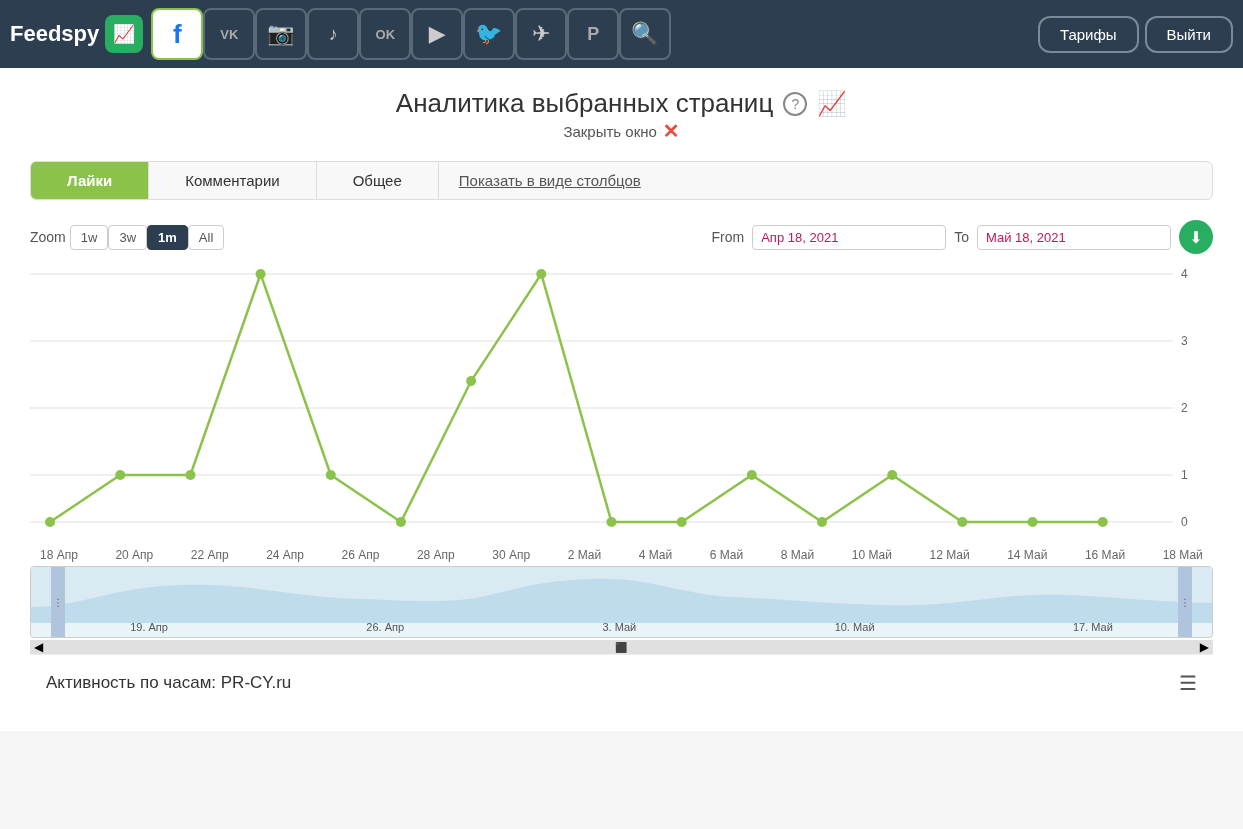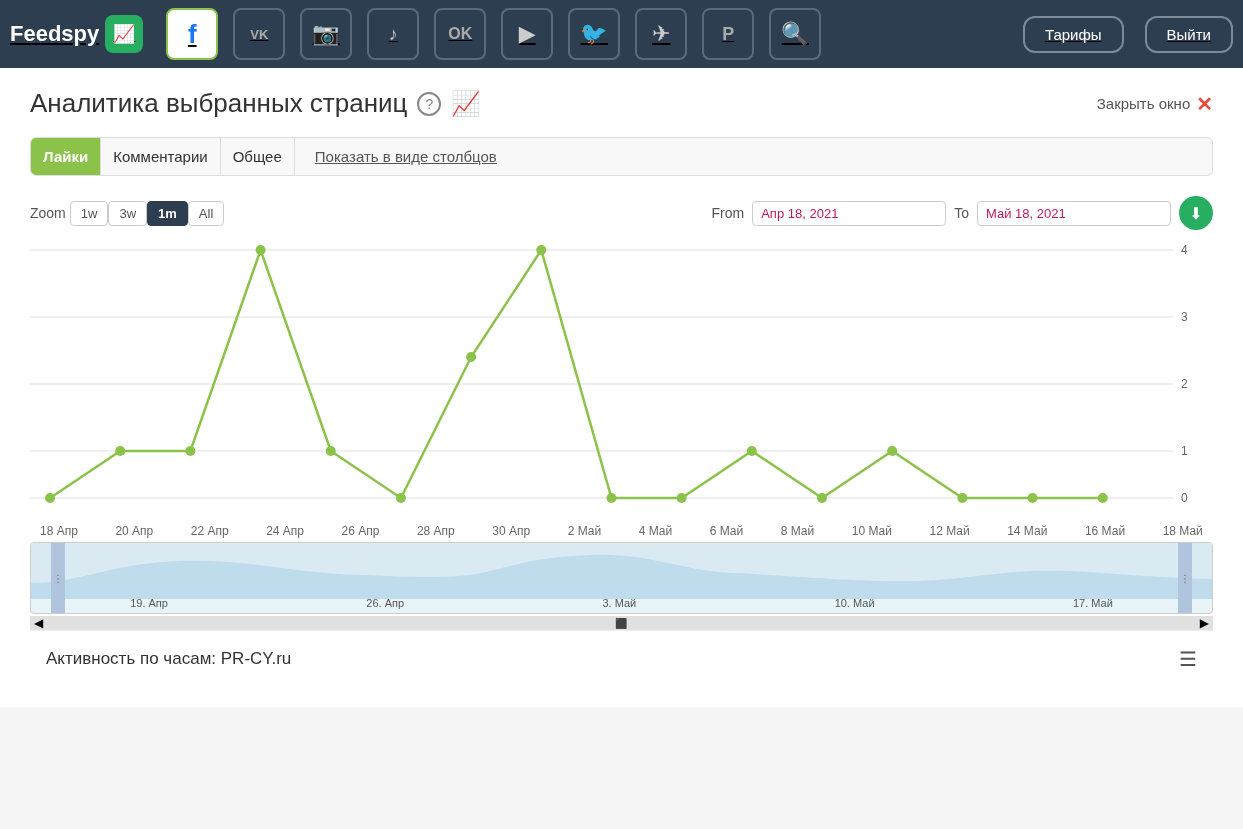--- a/index.html
+++ b/index.html
@@ -5,22 +5,21 @@
     * { box-sizing: border-box; margin: 0; padding: 0; }
     body { font-family: Arial, sans-serif; background: #f5f5f5; min-width: 1243px; }
 
     
     .header {
       background: #2c3e50;
       display: flex;
       align-items: center;
       padding: 16px 10px;
       height: 68px;
-      gap: 15px;
-      text-decoration: underline;
+      gap: 0;
     }
     .logo-wrap {
       display: flex;
       align-items: center;
       gap: 6px;
       margin-right: 8px;
     }
     .logo-text {
       color: white;
       font-size: 22px;
@@ -76,20 +75,21 @@
       margin: 0;
       padding: 20px 30px;
     }
 
     
     .page-title-row {
       display: flex;
       align-items: center;
       justify-content: space-between;
       margin-bottom: 18px;
+      flex-direction: column;
     }
     .page-title-left {
       display: flex;
       align-items: center;
       gap: 10px;
     }
     .page-title {
       font-size: 26px;
       font-weight: normal;
       color: #333;
@@ -130,21 +130,21 @@
     .tabs-row {
       display: flex;
       align-items: center;
       border: 1px solid #ddd;
       border-radius: 6px;
       overflow: hidden;
       margin-bottom: 20px;
       background: #f8f8f8;
     }
     .tab {
-      padding: 10px 12px;
+      padding: 10px 36px;
       font-size: 15px;
       cursor: pointer;
       border-right: 1px solid #ddd;
       color: #333;
       background: transparent;
       border-top: none;
       border-bottom: none;
       border-left: none;
     }
     .tab.active {
@@ -279,21 +279,21 @@
 <header class="header">
   <div class="logo-wrap">
     <span class="logo-text">Feedspy</span>
     <div class="logo-icon">📈</div>
   </div>
 
   <div class="nav-icon active" style="color:#1877f2; background:white; border-color:#8bc34a; font-weight:bold; font-size:26px;">f</div>
   <div class="nav-icon" style="font-size:13px; font-weight:bold; color:#aaa;">VK</div>
   <div class="nav-icon">📷</div>
   <div class="nav-icon" style="font-size:18px;">♪</div>
-  <div class="nav-icon" style="font-size:16px; font-weight:bold; color:#aaa;">OK</div>
+  <div class="nav-icon" style="font-size:13px; font-weight:bold; color:#aaa;">OK</div>
   <div class="nav-icon">▶</div>
   <div class="nav-icon">🐦</div>
   <div class="nav-icon">✈</div>
   <div class="nav-icon" style="font-size:18px; font-weight:bold; color:#aaa;">P</div>
   <div class="nav-icon">🔍</div>
 
   <div class="header-spacer"></div>
 
   <button class="header-btn">Тарифы</button>
   <button class="header-btn exit">Выйти</button>

